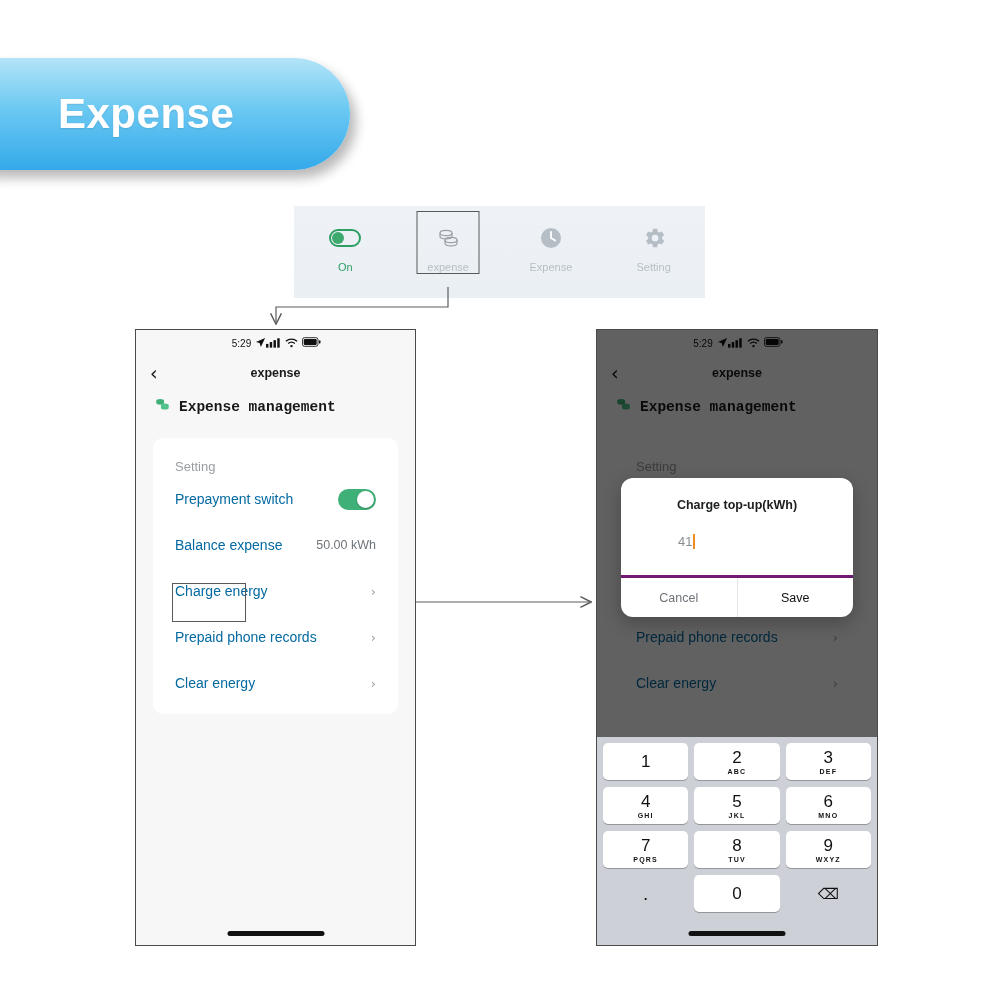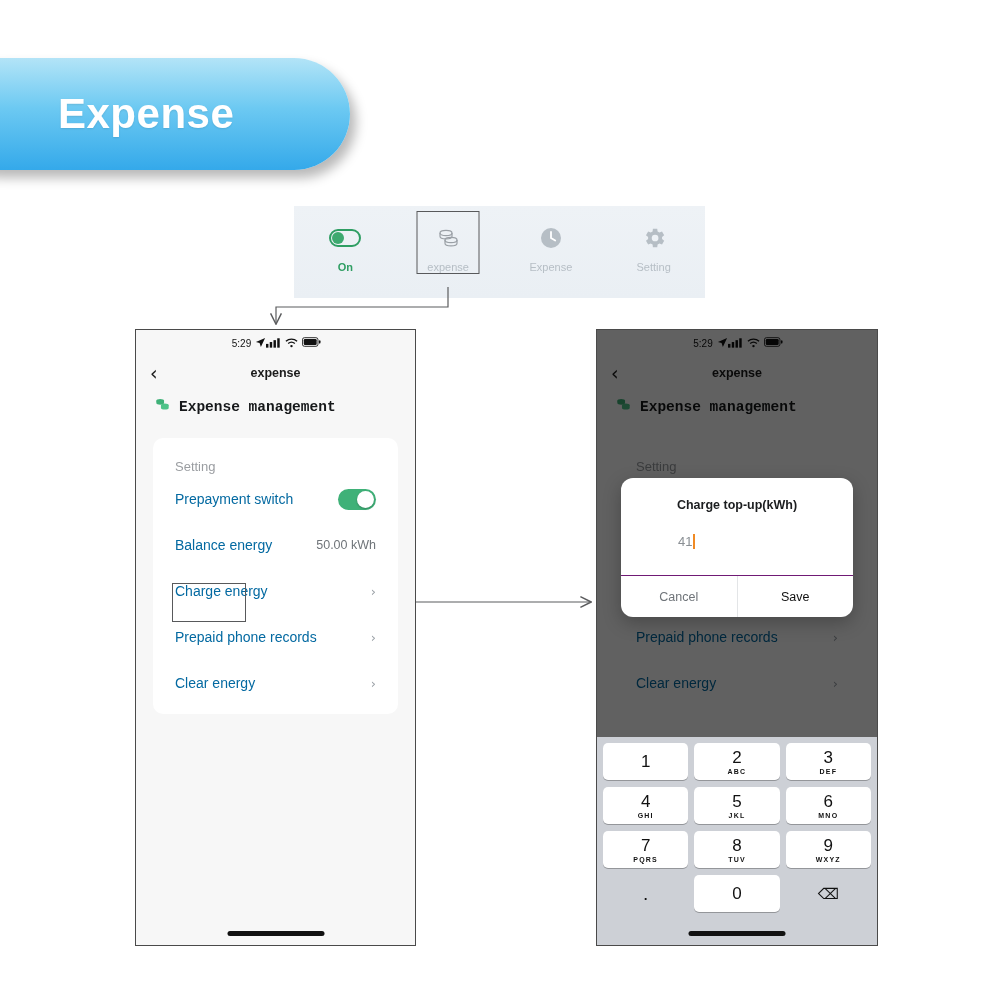--- a/index.html
+++ b/index.html
@@ -39,21 +39,21 @@
     display: flex; align-items: flex-start;
   }
   .tb-item {
     flex: 1 1 0;
     padding-top: 15px;
     display: flex; flex-direction: column; align-items: center;
     position: relative;
   }
   .tb-ico { height: 34px; display:flex; align-items:center; justify-content:center; }
   .tb-label { margin-top: 6px; font-size: 11px; color: #a9b2ba; }
-  .tb-item.on .tb-label { color: #2f9e63; font-weight: bold; }
+  .tb-item.on .tb-label { color: #2f9e63; font-weight: normal; }
   .tb-item.sel { }
   .sel-box {
     position: absolute;
     left: 50%; transform: translateX(-50%);
     top: 5px; width: 63px; height: 63px;
     border: 1px solid #58595b;
     background: transparent;
   }
   .tb-label.dim { color: #b6bec5; }
 
@@ -163,21 +163,21 @@
   }
   .dlg-input {
     padding: 22px 18px 26px 18px;
     font-size: 13px; color:#8a8f94;
     display:flex; align-items:center;margin-left:39px;
   }
   .caret {
     display:inline-block; width:2px; height:15px;
     background:#f08a24; margin-left:1px;
   }
-  .dlg-actions { display:flex; border-top: 1px solid #701a75; height: 42px; }
+  .dlg-actions { display:flex; border-top: 3px solid #701a75; height: 42px; }
   .dlg-btn {
     flex:1 1 0; display:flex; align-items:center; justify-content:center;
     font-size: 12.5px;
   }
   .dlg-btn.cancel { color:#6f7479; }
   .dlg-btn.save { color:#111; font-weight:normal; border-left:1px solid #e3e5e7; }
 
   .keypad {
     position:absolute; left:0; right:0; bottom:0;
     height: 208px; background:#cdd0d6;
@@ -317,21 +317,21 @@
   <div class="card">
     <div class="card-title">Setting</div>
 
     <div class="row">
       <span class="row-label">Prepayment switch</span>
       <span class="row-spacer"></span>
       <span class="toggle"></span>
     </div>
 
     <div class="row">
-      <span class="row-label">Balance energy</span>
+      <span class="row-label">Balance expense</span>
       <span class="row-spacer"></span>
       <span class="row-value">50.00 kWh</span>
     </div>
 
     <div class="row">
       <span class="row-label">Charge energy</span>
       <span class="row-spacer"></span>
       <span class="chev">›</span>
     </div>
 

